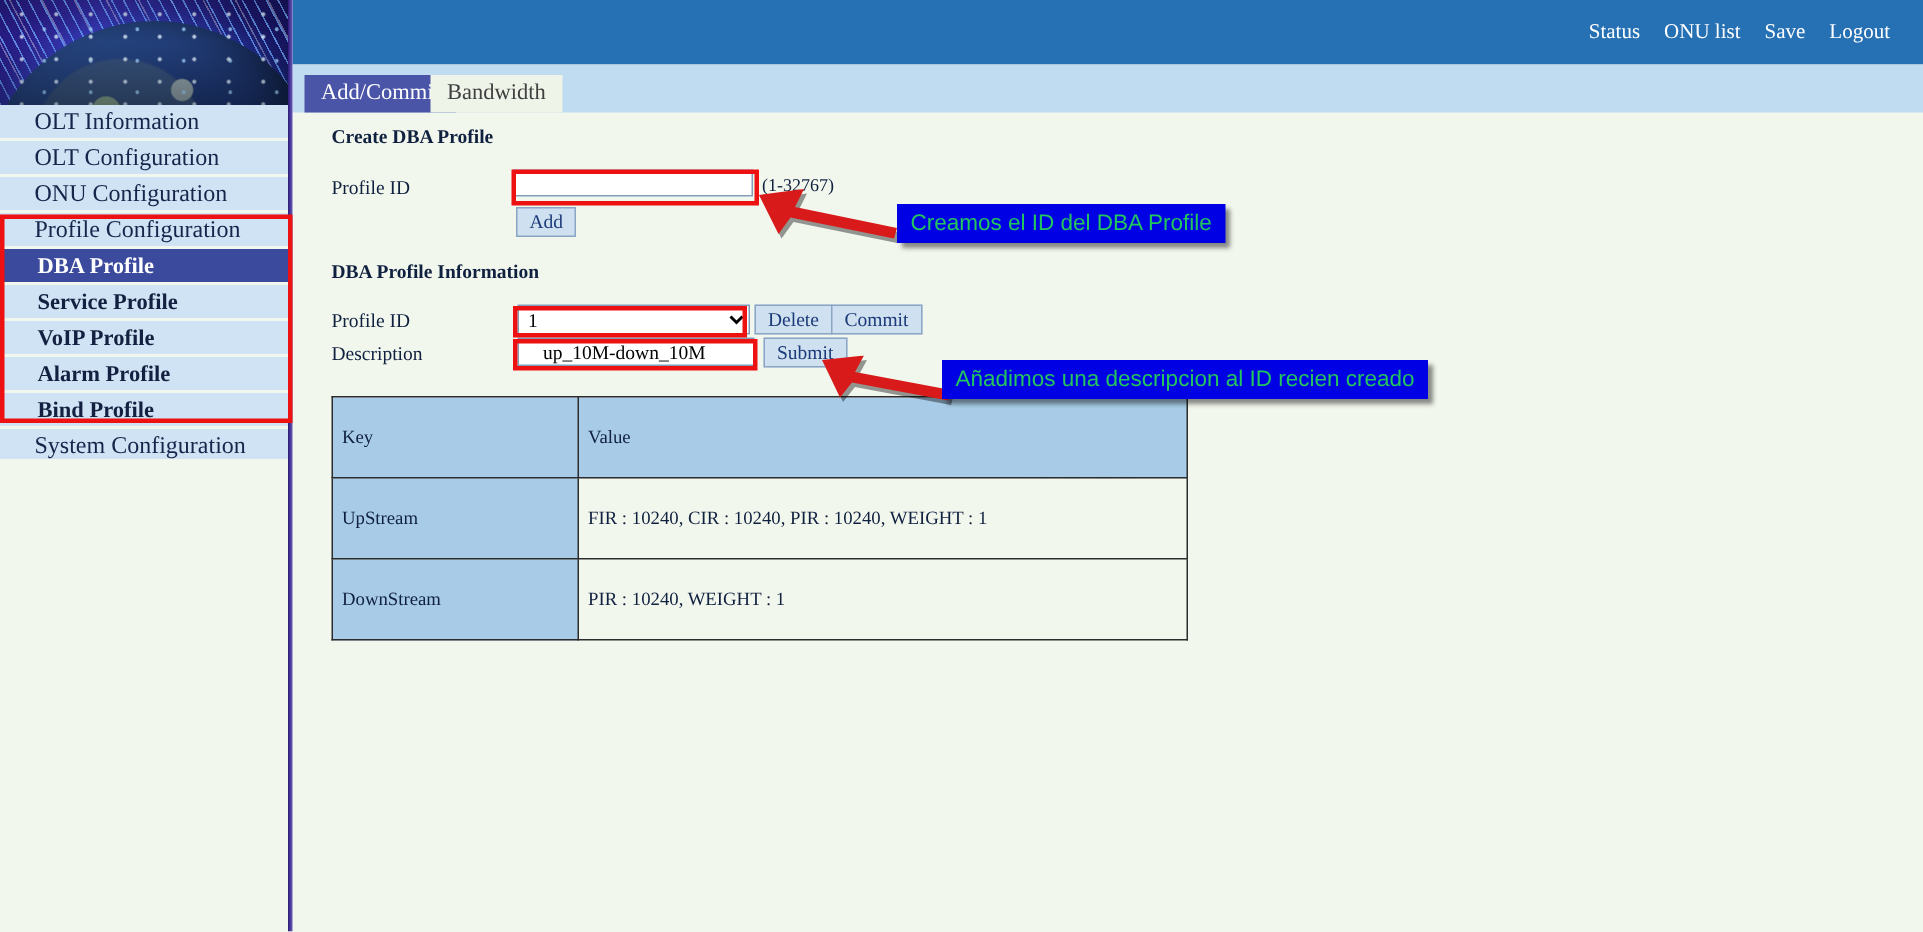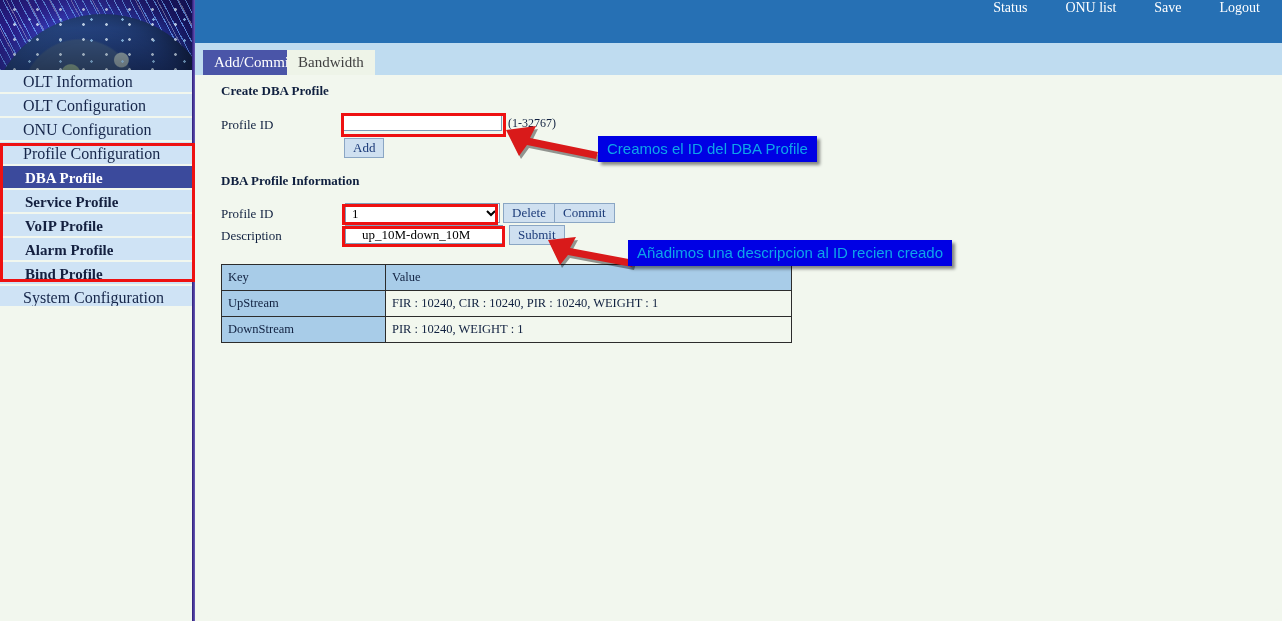--- a/index.html
+++ b/index.html
@@ -98,21 +98,21 @@
   
   #header {
     position: absolute; left: 195px; top: 0;
     width: 1087px; height: 43px;
     background: #2670b4;
     z-index: 2;
   }
   #header-nav {
     position: absolute; right: 22px; top: 0;
     height: 43px;
-    display: flex; align-items: flex-start; gap: 38px;
+    display: flex; align-items: center; gap: 16px;
   }
   #header-nav a {
     color: #ffffff; font-size: 14px;
     text-decoration: none; cursor: pointer;
     white-space: nowrap;
   }
 
   
   #tabstrip {
     position: absolute; left: 195px; top: 43px;
@@ -201,21 +201,21 @@
     width: 571px;
     border-collapse: collapse;
     z-index: 3;
   }
   #info-table td, #info-table th {
     border: 1px solid #2c2c2c;
     font-size: 12.5px;
     color: #10203f;
     text-align: left;
     font-weight: normal;
-    padding: 5px 6px;
+    padding: 19px 6px;
     height: 19px;
   }
   #info-table .c-key { width: 164px; background: #a8cce8; }
   #info-table .c-val { background: #f2f7ee; }
   #info-table thead td { background: #a8cce8; }
 
   
   #watermark {
     position: absolute; left: 390px; top: 190px;
     width: 300px; height: 80px;
@@ -226,21 +226,21 @@
   
   .redbox {
     position: absolute;
     border: 3px solid #ee1111;
     z-index: 8;
     pointer-events: none;
   }
   .callout {
     position: absolute;
     background: #0000e4;
-    color: #0ea5e9;
+    color: #22c55e;
     font-family: "Liberation Sans", sans-serif;
     font-size: 15px;
     padding: 4px 9px 5px 9px;
     white-space: nowrap;
     box-shadow: 3px 3px 3px rgba(0,0,0,.45);
     z-index: 9;
   }
   .arrow { position: absolute; z-index: 9; pointer-events: none; }
 </style>
 </head>

